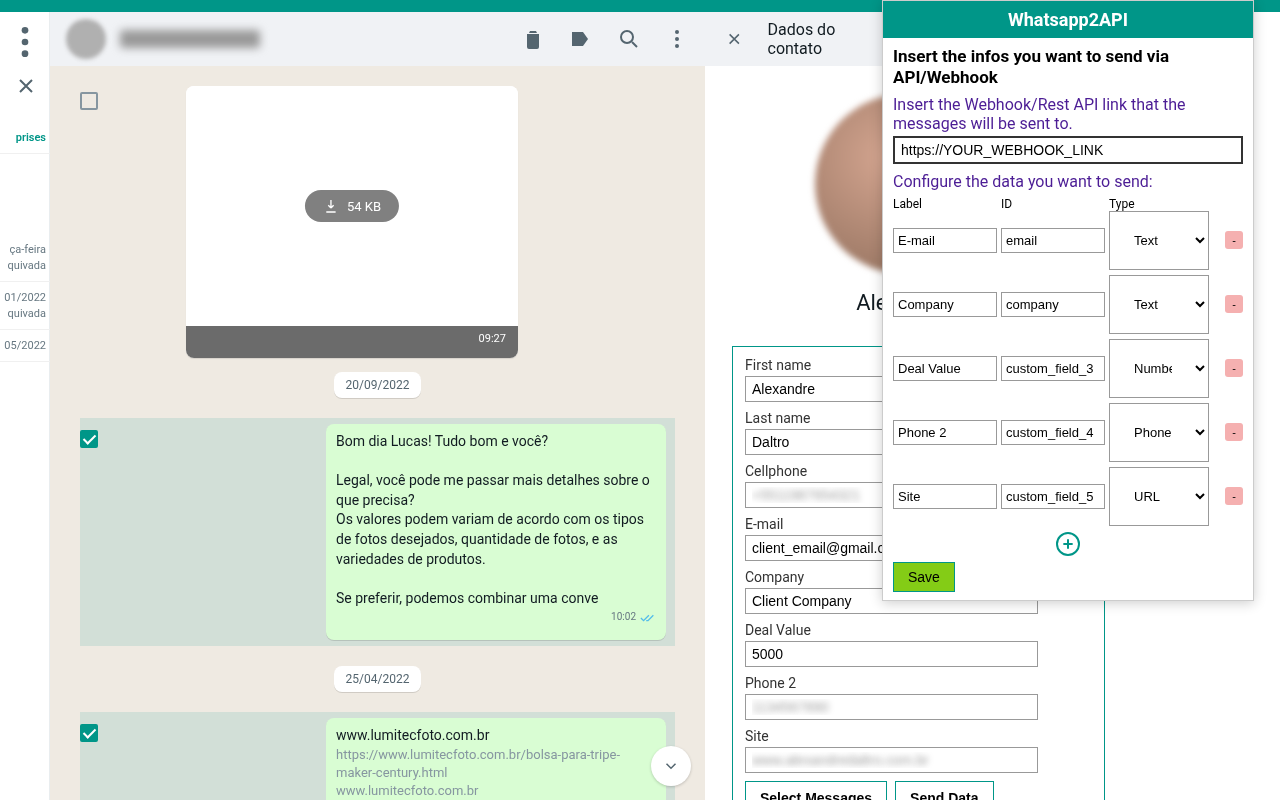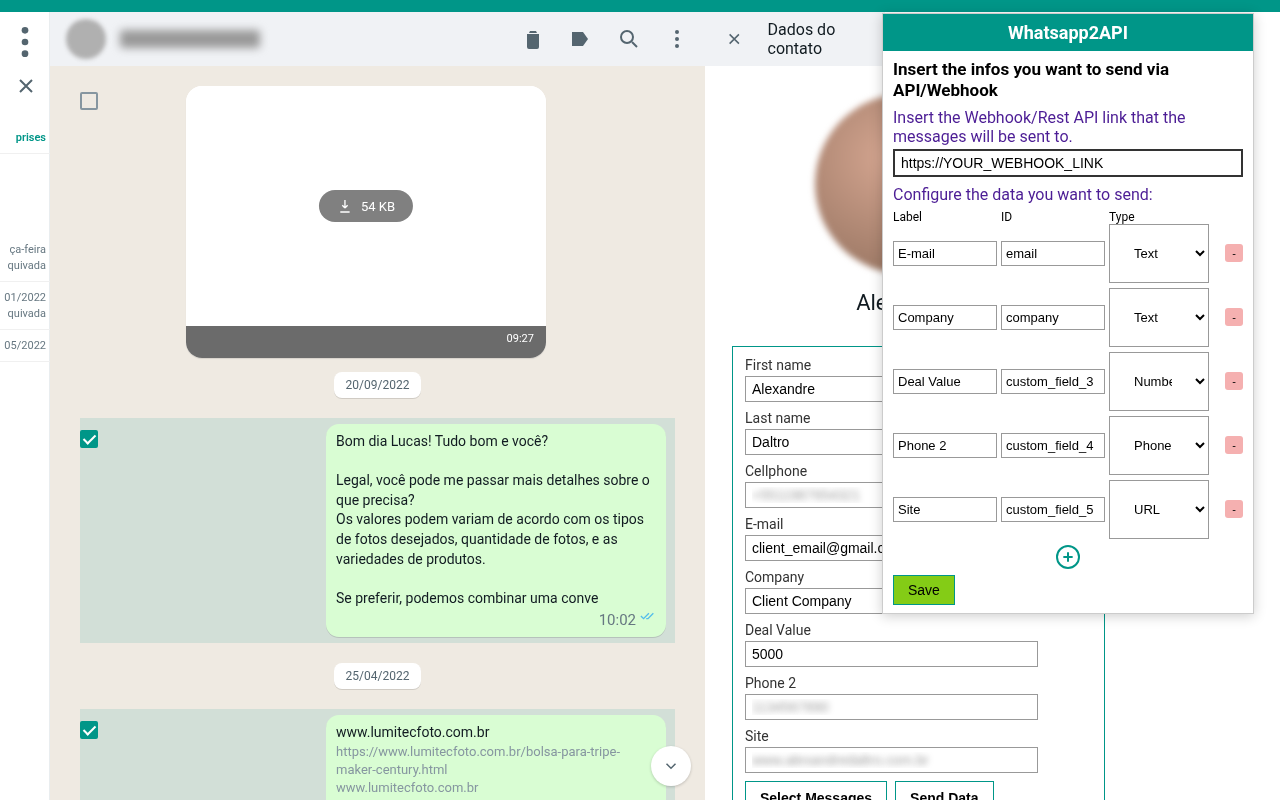--- a/index.html
+++ b/index.html
@@ -18,36 +18,36 @@
 .left-menu .menu-icon { width: 40px; height: 40px; display: flex; align-items: center; justify-content: center; color: #54656f; margin: 10px auto; }
 .left-close { position: absolute; left: 14px; top: 74px; width: 24px; height: 24px; color: #54656f; cursor: pointer; }
 
 .sidebar-frag { position: absolute; left: 0; top: 110px; width: 50px; }
 .frag-item { padding: 8px 4px; font-size: 11px; color: #667781; text-align: right; border-bottom: 1px solid #f0f0f0; line-height: 1.4; }
 
 .chat-area { position: absolute; left: 50px; top: 66px; width: 655px; height: 734px; background: #efeae2; overflow: hidden; }
 
 .chat-content { padding: 20px 30px; }
 
-.image-block { background: #fff; border-radius: 16px; width: 360px; margin-left: 70px; box-shadow: 0 1px 1px rgba(0,0,0,.1); overflow: hidden; position: relative; }
+.image-block { background: #fff; border-radius: 8px; width: 332px; margin-left: 70px; box-shadow: 0 1px 1px rgba(0,0,0,.1); overflow: hidden; position: relative; }
 .image-preview { height: 240px; background: #fff; position: relative; }
 .download-pill { position: absolute; left: 50%; top: 50%; transform: translate(-50%,-50%); background: rgba(60,60,60,0.65); color: #fff; padding: 8px 18px; border-radius: 22px; font-size: 13px; display: flex; align-items: center; gap: 8px; }
 .image-footer { height: 32px; background: #6b6b6b; color: #fff; text-align: right; padding: 6px 12px; font-size: 11px; }
 
 .date-pill { background: #fff; color: #54656f; font-size: 12px; padding: 6px 12px; border-radius: 8px; display: inline-block; margin: 14px auto; box-shadow: 0 1px 0.5px rgba(0,0,0,.13); }
 .date-row { text-align: center; }
 
 .msg-wrap { display: flex; align-items: flex-start; gap: 18px; margin: 6px 0; padding: 6px 0; }
 .msg-wrap.selected { background: rgba(0,150,136,0.12); }
 .checkbox { width: 18px; height: 18px; border: 2px solid #8696a0; border-radius: 2px; margin-top: 6px; flex-shrink: 0; }
 .checkbox.checked { background: #009688; border-color: #009688; position: relative; }
 .checkbox.checked::after { content: ""; position: absolute; left: 4px; top: 0px; width: 5px; height: 10px; border: solid #fff; border-width: 0 2px 2px 0; transform: rotate(45deg); }
 
-.bubble { background: #d9fdd3; border-radius: 13px; padding: 8px 10px 6px 10px; max-width: 340px; box-shadow: 0 1px 0.5px rgba(0,0,0,.13); margin-left: 210px; position: relative; font-size: 14px; line-height: 1.4; color: #111b21; }
-.bubble .time { font-size: 15px; color: #667781; text-align: right; margin-top: 2px; display: flex; justify-content: flex-end; align-items: flex-start; gap: 4px; }
+.bubble { background: #d9fdd3; border-radius: 8px; padding: 8px 10px 16px 10px; max-width: 340px; box-shadow: 0 1px 0.5px rgba(0,0,0,.13); margin-left: 210px; position: relative; font-size: 14px; line-height: 1.4; color: #111b21; }
+.bubble .time { font-size: 10px; color: #667781; text-align: right; margin-top: 2px; display: flex; justify-content: flex-end; align-items: flex-end; gap: 4px; }
 .link-gray { color: #8696a0; font-size: 13px; }
 
 .scroll-fab { position: absolute; right: 14px; bottom: 14px; width: 40px; height: 40px; background: #fff; border-radius: 50%; box-shadow: 0 1px 3px rgba(0,0,0,.2); display: flex; align-items: center; justify-content: center; color: #54656f; }
 
 
 .right-panel { position: absolute; left: 705px; top: 12px; width: 180px; height: 54px; background: #f0f2f5; display: flex; align-items: center; padding: 0 20px; gap: 24px; color: #54656f; }
 .right-panel-title { font-size: 16px; color: #111b21; }
 
 .profile-area { position: absolute; left: 705px; top: 66px; width: 400px; text-align: center; padding: 28px 0 10px 0; background: #fff; }
 .avatar-lg { width: 180px; height: 180px; border-radius: 50%; background: radial-gradient(circle at 40% 35%, #d4a590, #8a6a57); margin: 0 auto 16px auto; filter: blur(3px); }
@@ -57,21 +57,21 @@
 
 .form-panel { position: absolute; left: 732px; top: 346px; width: 373px; background: #fff; border: 1px solid #009688; padding: 10px 12px; }
 .form-row { margin-bottom: 8px; }
 .form-label { font-size: 14px; color: #333; margin-bottom: 3px; display: block; }
 .form-input { width: 293px; border: 1px solid #999; padding: 4px 6px; font-size: 14px; background: #fff; }
 .form-input.blurred { color: transparent; text-shadow: 0 0 6px rgba(0,0,0,0.4); }
 .form-buttons { display: flex; gap: 8px; margin-top: 8px; }
 .form-btn { border: 1px solid #009688; padding: 8px 14px; font-weight: 600; font-size: 14px; background: #fff; cursor: pointer; }
 
 
-.ext { position: absolute; left: 882px; top: 13px; width: 372px; background: #fff; border: 1px solid #ccc; box-shadow: 0 2px 12px rgba(0,0,0,.2); z-index: 50; }
+.ext { position: absolute; left: 882px; top: 0; width: 372px; background: #fff; border: 1px solid #ccc; box-shadow: 0 2px 12px rgba(0,0,0,.2); z-index: 50; }
 .ext-header { background: #009688; color: #fff; text-align: center; font-weight: bold; padding: 8px; font-size: 18px; }
 .ext-body { padding: 8px 10px; }
 .ext-h2 { font-size: 17px; font-weight: bold; margin-bottom: 6px; line-height: 1.25; }
 .ext-hint { font-size: 16px; color: #4c1d95; margin-bottom: 3px; }
 .ext-url { width: 100%; border: 2px solid #333; padding: 4px 6px; font-size: 14px; }
 .ext-cols { display: flex; font-size: 12px; margin-top: 6px; }
 .ext-cols > div:nth-child(1){ width: 108px; }
 .ext-cols > div:nth-child(2){ width: 108px; }
 .ext-cols > div:nth-child(3){ width: 100px; }
 .ext-row { display: flex; gap: 4px; margin-bottom: 5px; align-items: center; }

